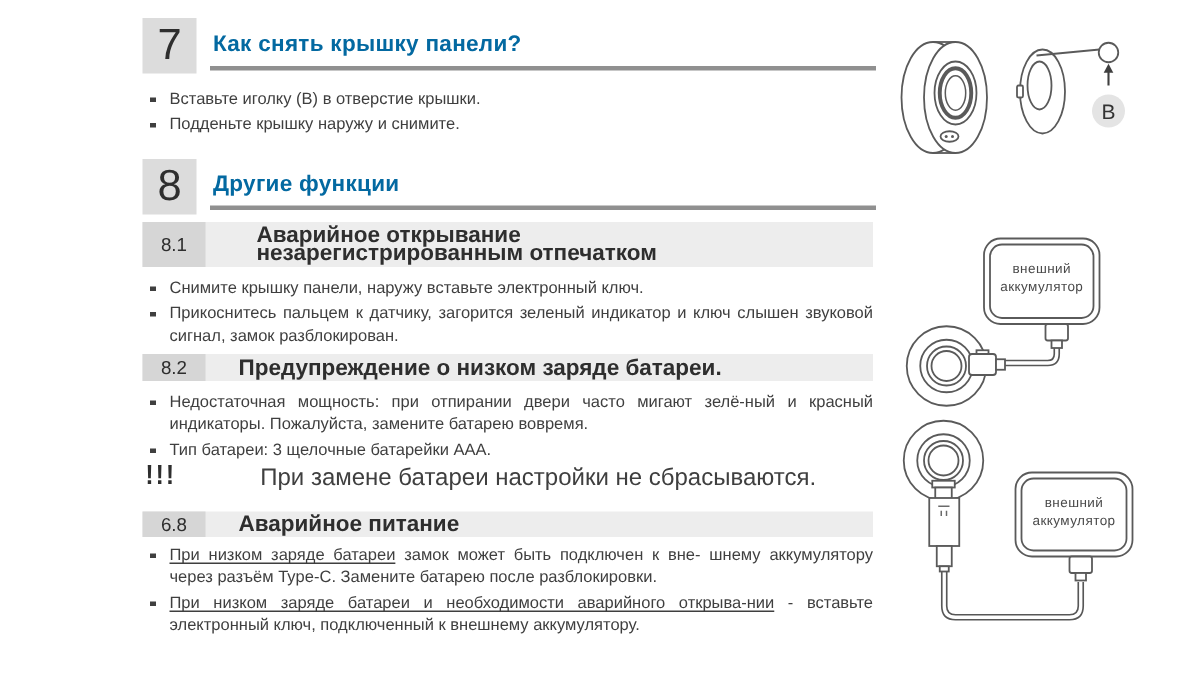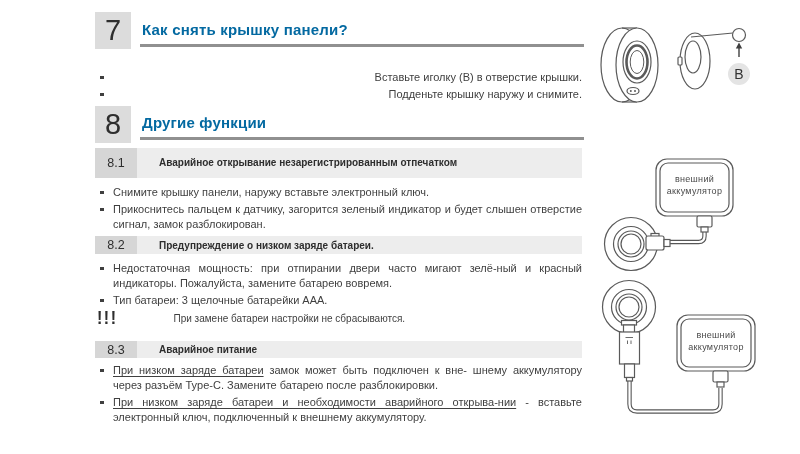--- a/index.html
+++ b/index.html
@@ -17,89 +17,89 @@
     position:absolute;left:142px;font-size:15px;font-weight:700;color:#0369a1;letter-spacing:.2px;
   }
   .sec-rule{position:absolute;left:140px;width:444px;height:2.5px;background:#909090;}
   
   .band{position:absolute;left:95px;width:487px;background:#ededed;display:flex;align-items:stretch;}
   .band-num{
     width:42px;background:#d6d6d6;color:#2e2e2e;text-align:center;
     display:flex;align-items:center;justify-content:center;font-size:12.5px;
   }
   .band-title{
-    flex:1;padding-left:22px;font-weight:700;color:#2e2e2e;font-size:10px;
+    flex:1;padding-left:22px;font-weight:700;color:#2e2e2e;font-size:15px;
     display:flex;align-items:center;
   }
   .band-title.two-line{line-height:12.5px;max-width:320px;}
   
   ul.bullets{
     position:absolute;left:99px;width:483px;margin:0;padding:0;list-style:none;
     font-size:11px;line-height:15px;
   }
   ul.bullets li{position:relative;padding-left:14px;margin-bottom:2px;}
   ul.bullets li::before{
     content:"";position:absolute;left:1px;top:5.5px;width:3.5px;height:3.5px;background:#3f3f3f;
   }
   ul.bullets li.just{text-align:justify;}
   .lead{text-decoration:underline;text-underline-offset:2px;margin-top:31px;}
   
   .warning{position:absolute;left:97px;top:308px;display:flex;align-items:flex-start;}
   .warn-icon{font-weight:700;font-size:16px;letter-spacing:1.5px;color:#2e2e2e;transform:scaleY(1.15);transform-origin:top;}
-  .warn-text{font-size:10px;line-height:15px;margin-left:12px;padding-top:3px;padding-left:44px;}
+  .warn-text{font-size:16px;line-height:15px;margin-left:12px;padding-top:3px;padding-left:44px;}
   
   svg{display:block;}
   .fig-line{fill:none;stroke:#5a5a5a;stroke-width:1.2;}
   .fig-fill{fill:#ffffff;stroke:#5a5a5a;stroke-width:1.2;}
   .fig-label{font-family:"Liberation Sans",sans-serif;font-size:9px;fill:#4a4a4a;letter-spacing:.3px;text-anchor:middle;}
   .cable-out{fill:none;stroke:#575757;stroke-width:4.4;}
   .cable-in{fill:none;stroke:#ffffff;stroke-width:2.2;}
 </style>
 </head>
 <body>
 
 <div class="page">
 
   <div class="sec-num" style="top:12px;">7</div>
   <div class="sec-title" style="top:21px;">Как снять крышку панели?</div>
   <div class="sec-rule" style="top:44px;"></div>
 
-  <ul class="bullets" style="top:70px;text-align:right;">
+  <ul class="bullets" style="top:59px;">
     <li>Вставьте иголку (B) в отверстие крышки.</li>
     <li>Подденьте крышку наружу и снимите.</li>
   </ul>
 
   <div class="sec-num" style="top:106px;">8</div>
   <div class="sec-title" style="top:114px;">Другие функции</div>
   <div class="sec-rule" style="top:137px;"></div>
 
-  <div class="band" style="top:148px;height:30px;">
+  <div class="band" style="top:148px;height:30px;gap:12px;">
     <div class="band-num">8.1</div>
     <div class="band-title two-line">Аварийное открывание незарегистрированным отпечатком</div>
   </div>
   <ul class="bullets" style="top:185px;">
     <li>Снимите крышку панели, наружу вставьте электронный ключ.</li>
-    <li class="just">Прикоснитесь пальцем к датчику, загорится зеленый индикатор и будет слышен отверстие сигнал, замок разблокирован.</li>
+    <li class="just">Прикоснитесь пальцем к датчику, загорится зеленый индикатор и ключ слышен звуковой сигнал, замок разблокирован.</li>
   </ul>
 
   <div class="band" style="top:236px;height:18px;">
     <div class="band-num">8.2</div>
     <div class="band-title">Предупреждение о низком заряде батареи.</div>
   </div>
   <ul class="bullets" style="top:261px;">
     <li class="just">Недостаточная мощность: при отпирании двери часто мигают зелё-ный и красный индикаторы. Пожалуйста, замените батарею вовремя.</li>
     <li>Тип батареи: 3 щелочные батарейки AAA.</li>
   </ul>
   <div class="warning">
     <span class="warn-icon">!!!</span>
     <span class="warn-text">При замене батареи настройки не сбрасываются.</span>
   </div>
 
   <div class="band" style="top:341px;height:17px;">
-    <div class="band-num">8.3</div>
+    <div class="band-num">6.8</div>
     <div class="band-title">Аварийное питание</div>
   </div>
   <ul class="bullets" style="top:363px;">
     <li class="just"><span class="lead">При низком заряде батареи</span><span> замок может быть подключен к вне- шнему аккумулятору через разъём Type-C. Замените батарею после разблокировки.</span></li>
     <li class="just"><span class="lead">При низком заряде батареи и необходимости аварийного открыва-нии</span><span> - вставьте электронный ключ, подключенный к внешнему аккумулятору.</span></li>
   </ul>
 
   <svg class="abs" style="left:596px;top:20px;" width="164" height="96" viewBox="0 0 164 96">
 
     <g>

